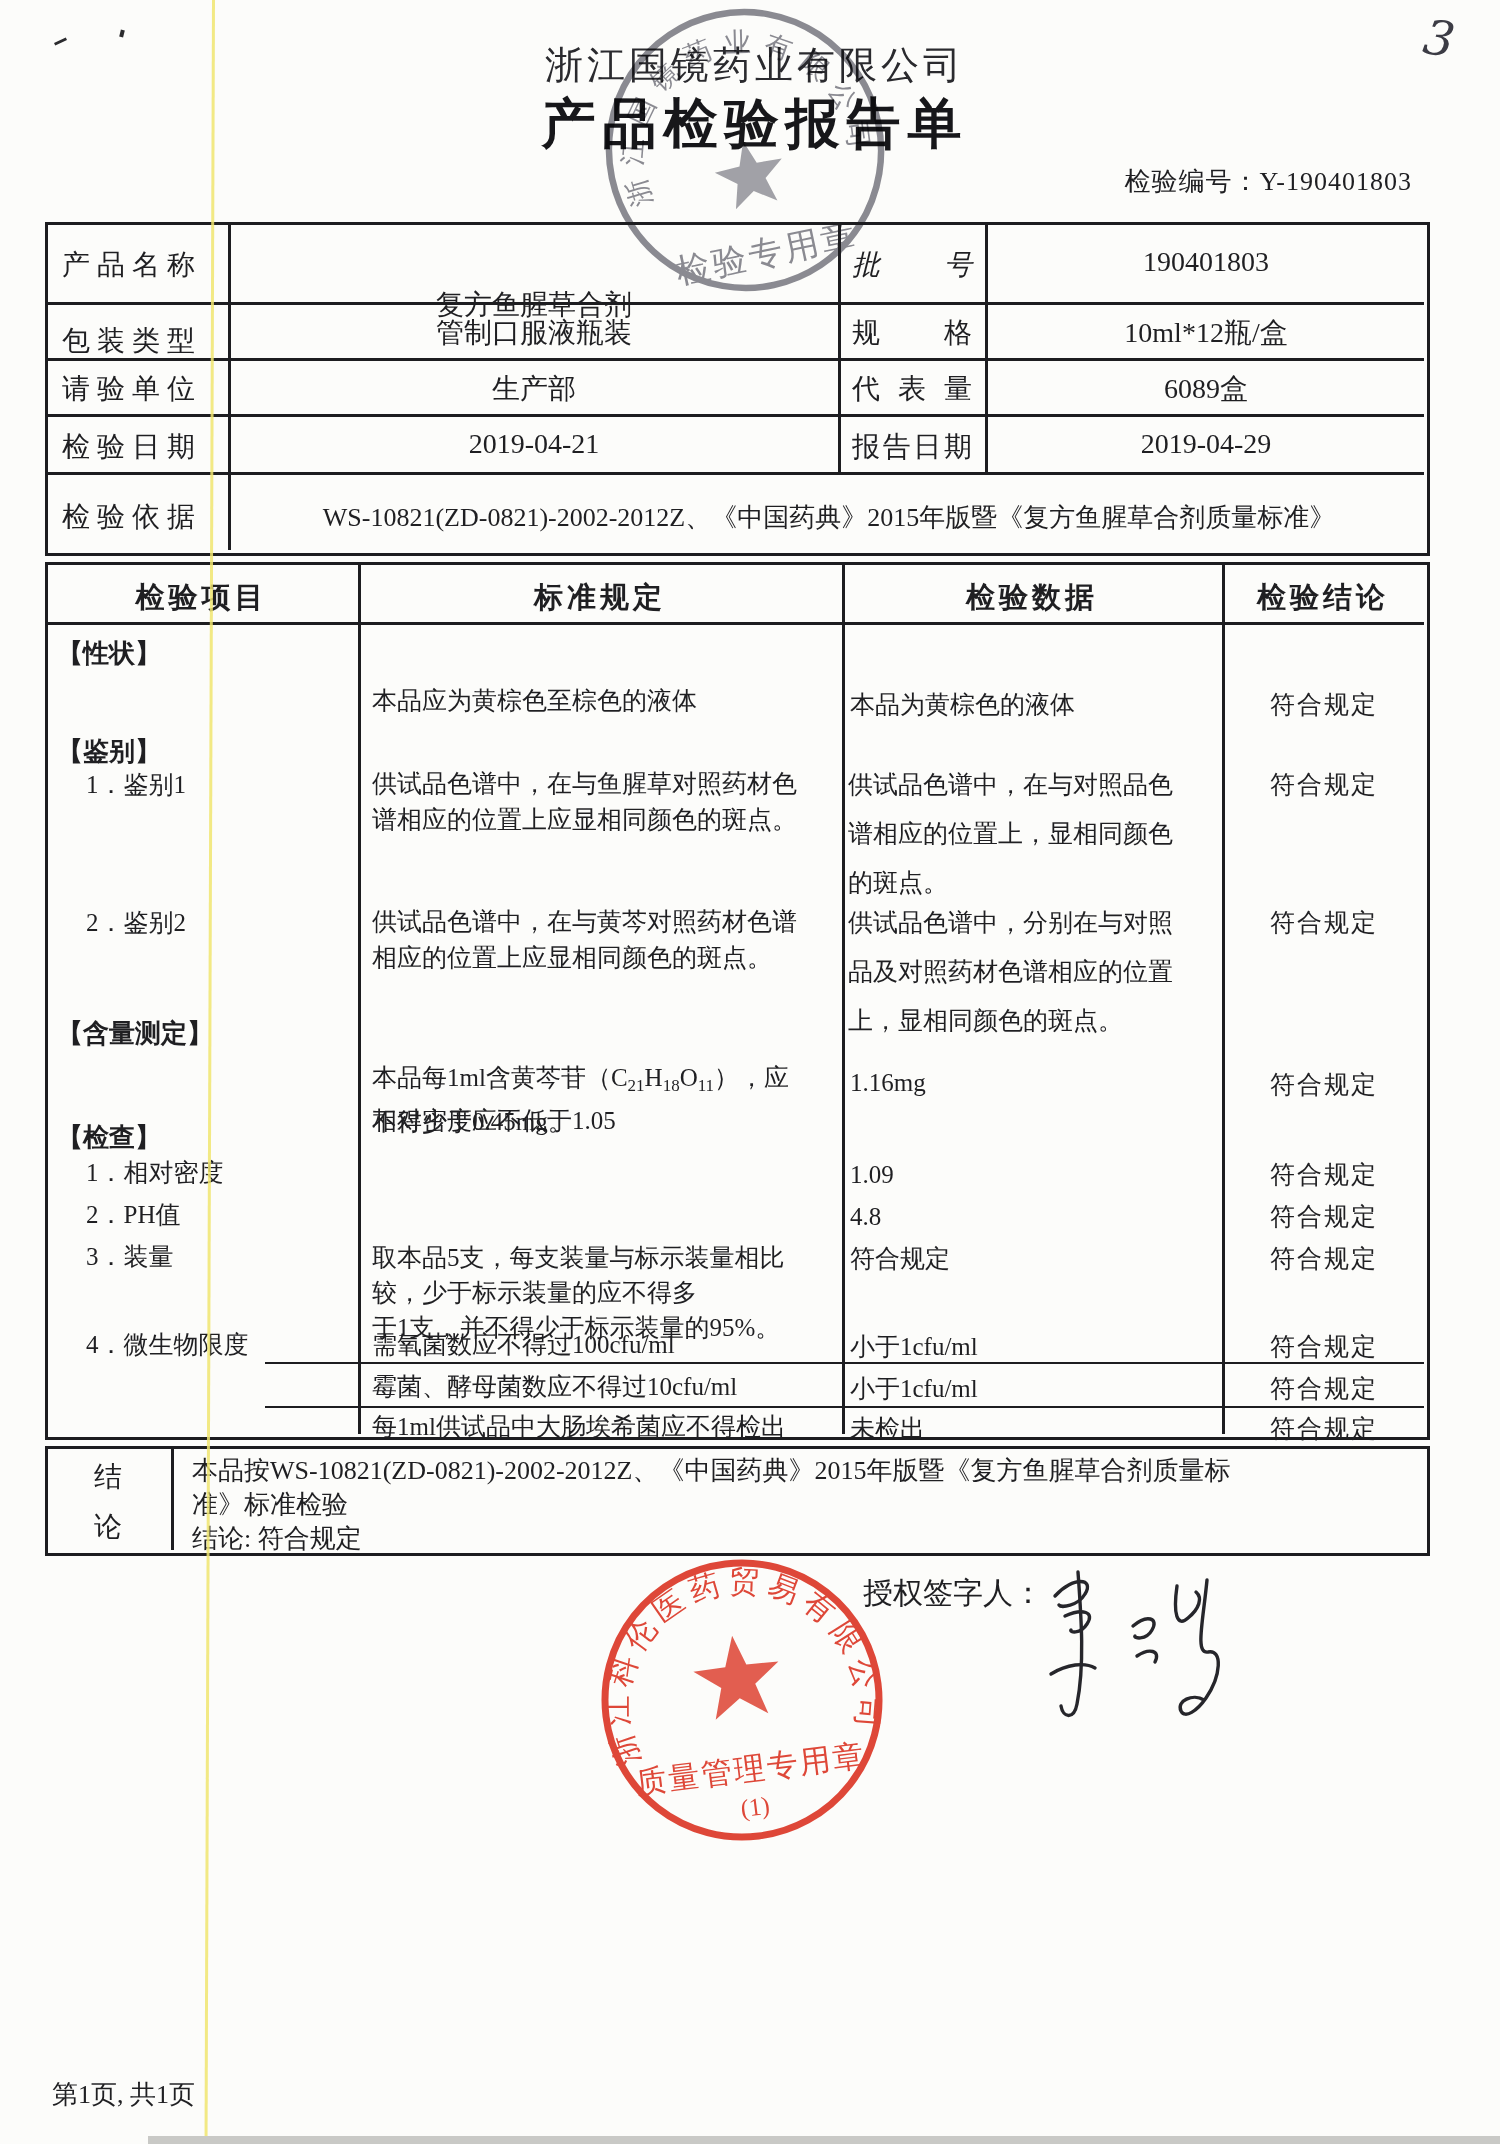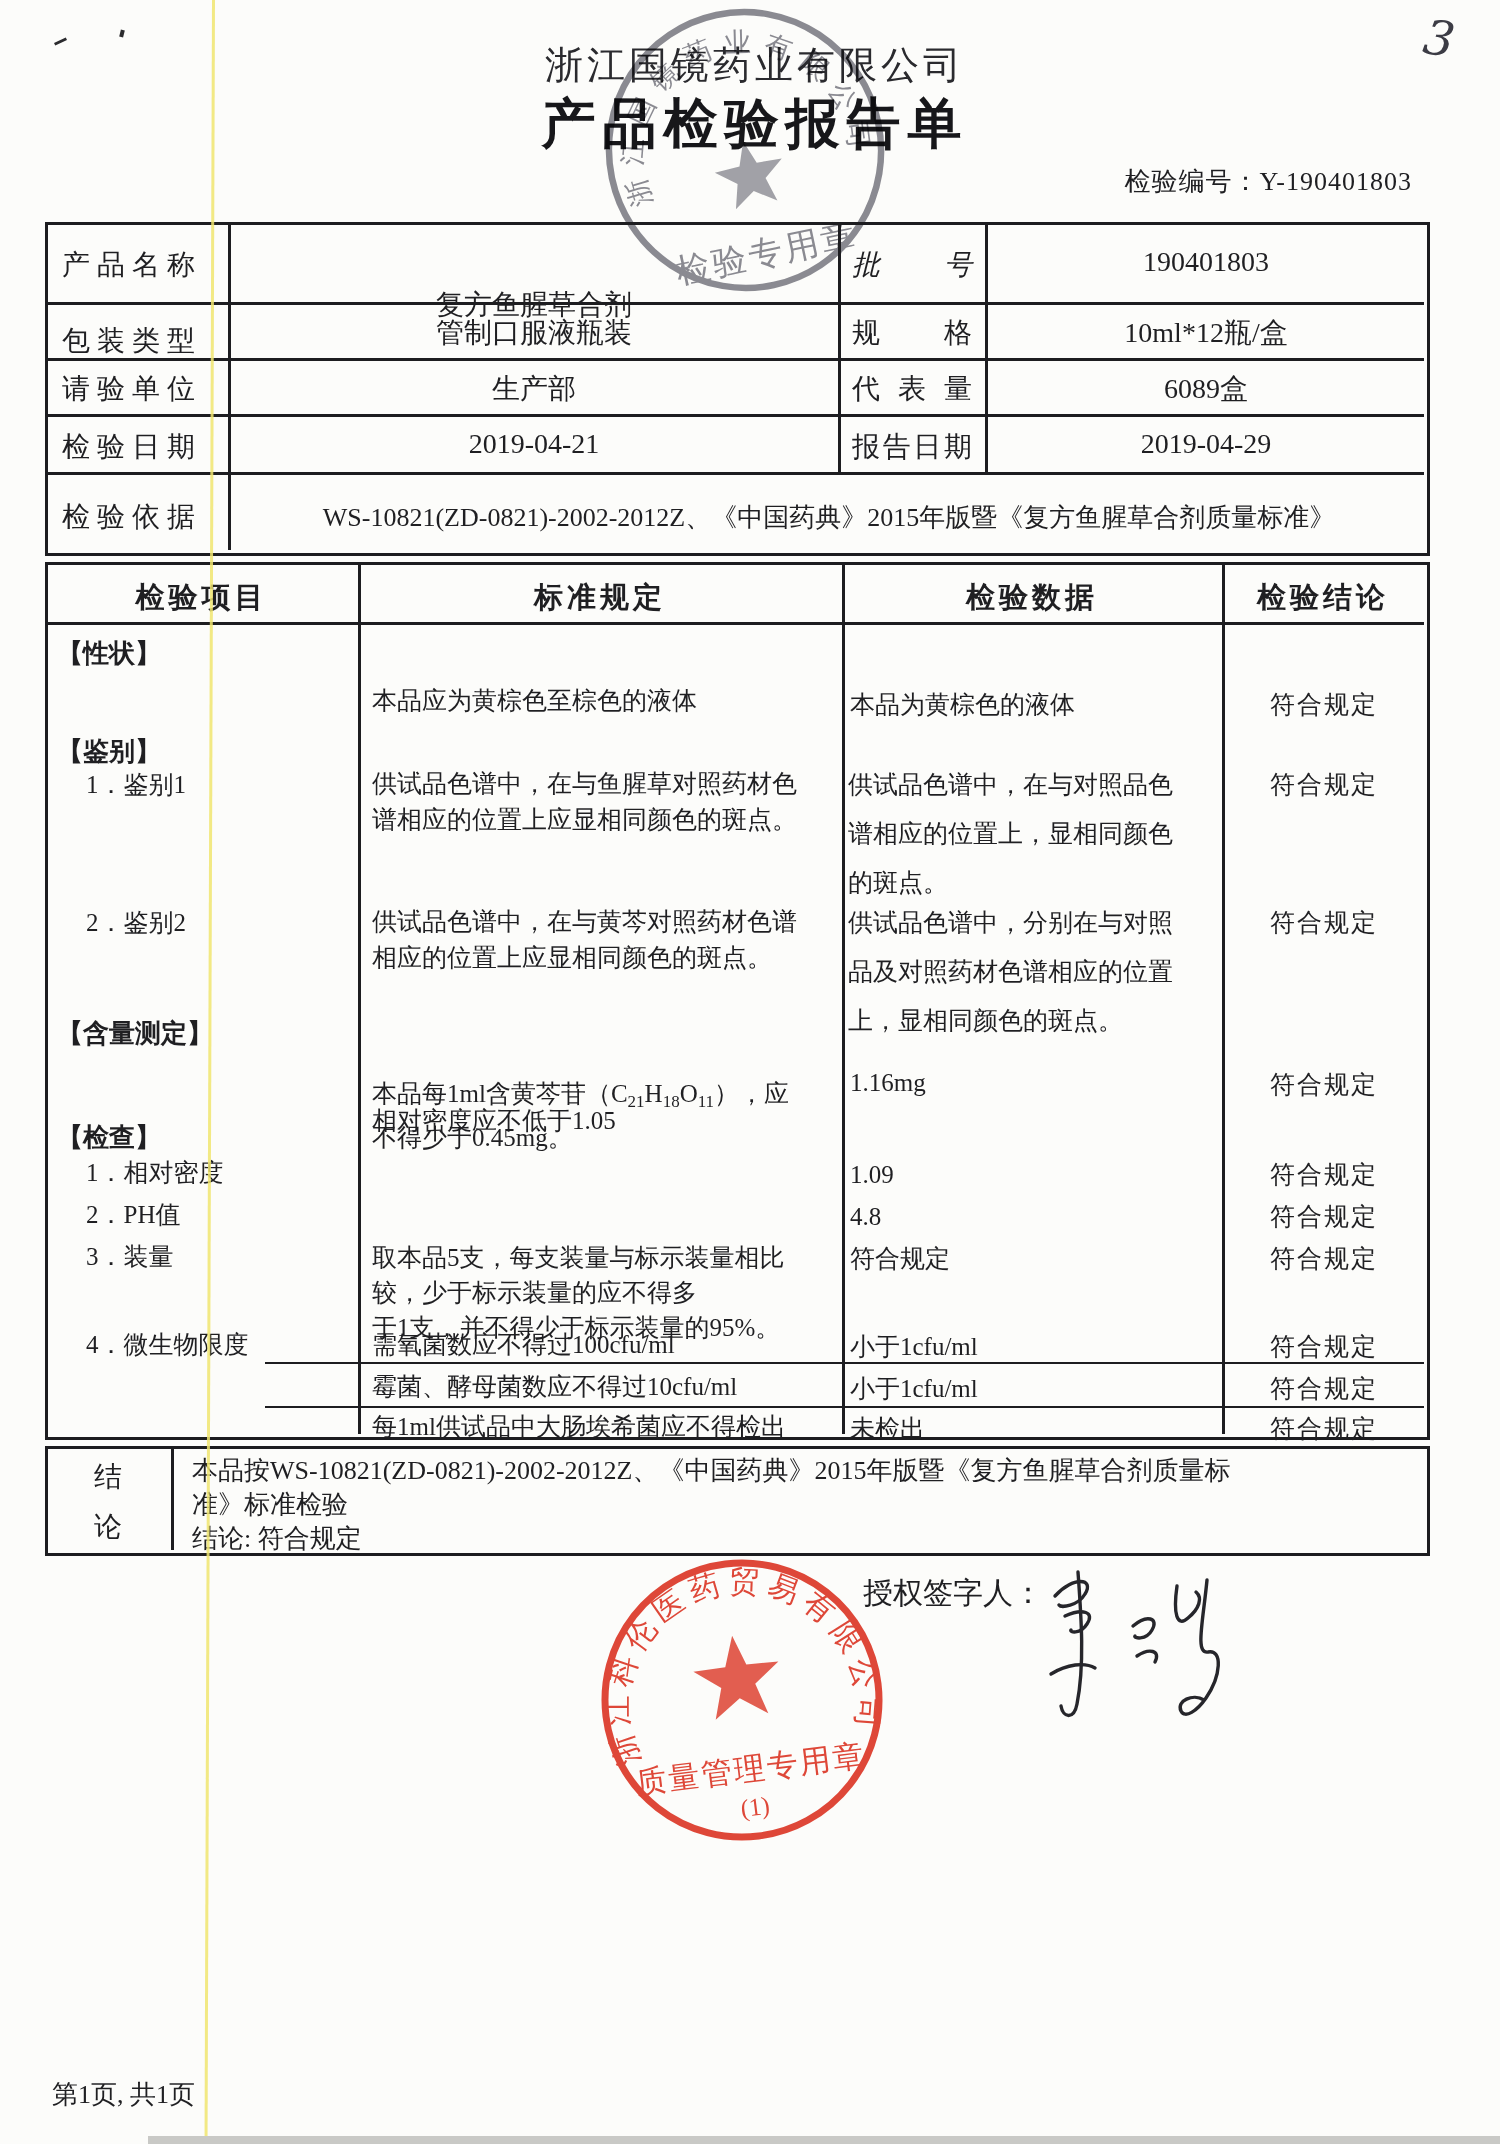--- a/index.html
+++ b/index.html
@@ -133,21 +133,21 @@
 
   <div class="abs body-t" style="left:86px;top:906px;">2．鉴别2</div>
   <div class="abs body-t pre" style="left:372px;top:904px;width:462px;line-height:36px;">供试品色谱中，在与黄芩对照药材色谱
 相应的位置上应显相同颜色的斑点。</div>
   <div class="abs body-t pre" style="left:848px;top:898px;width:364px;line-height:49px;">供试品色谱中，分别在与对照
 品及对照药材色谱相应的位置
 上，显相同颜色的斑点。</div>
   <div class="abs result-t" style="left:1224px;top:906px;width:200px;">符合规定</div>
 
   <div class="abs sect" style="left:57px;top:1016px;">【含量测定】</div>
-  <div class="abs body-t" style="left:372px;top:1060px;width:470px;line-height:36px;margin-top:16px;">
+  <div class="abs body-t" style="left:372px;top:1060px;width:470px;line-height:36px;">
     <span>本品每1ml含黄芩苷（C</span><span class="sub">21</span><span>H</span><span class="sub">18</span><span>O</span><span class="sub">11</span><span>），应</span><br>
     <span>不得少于0.45mg。</span>
   </div>
   <div class="abs body-t" style="left:850px;top:1066px;width:362px;">1.16mg</div>
   <div class="abs result-t" style="left:1224px;top:1068px;width:200px;">符合规定</div>
 
   <div class="abs sect" style="left:57px;top:1120px;">【检查】</div>
 
   <div class="abs body-t" style="left:86px;top:1156px;">1．相对密度</div>
   <div class="abs body-t" style="left:372px;top:1104px;width:462px;">相对密度应不低于1.05</div>

